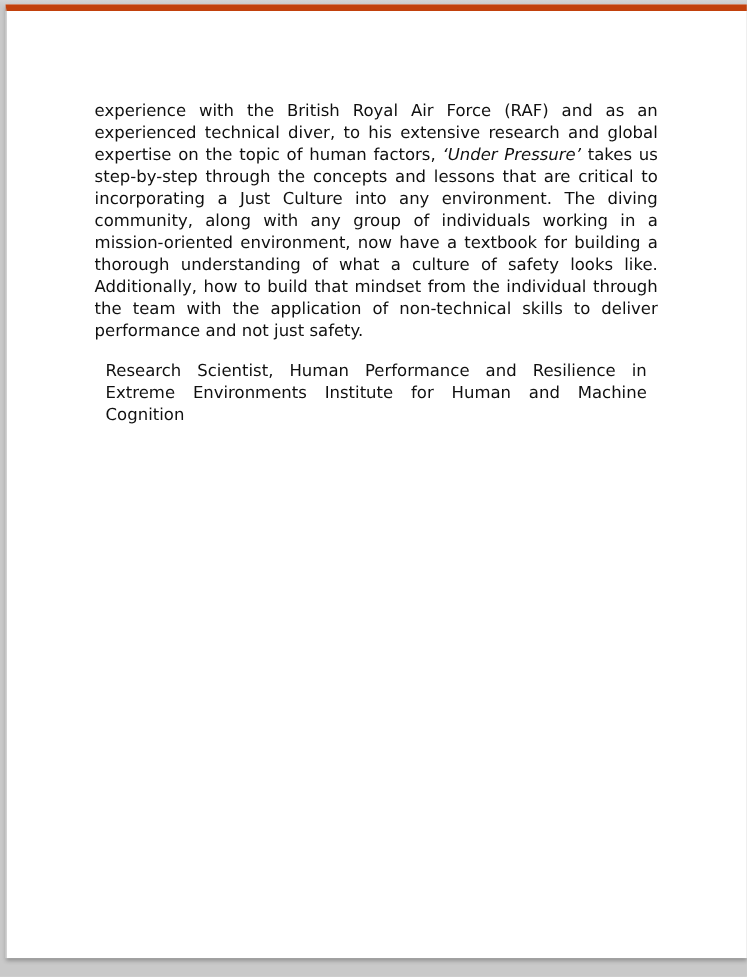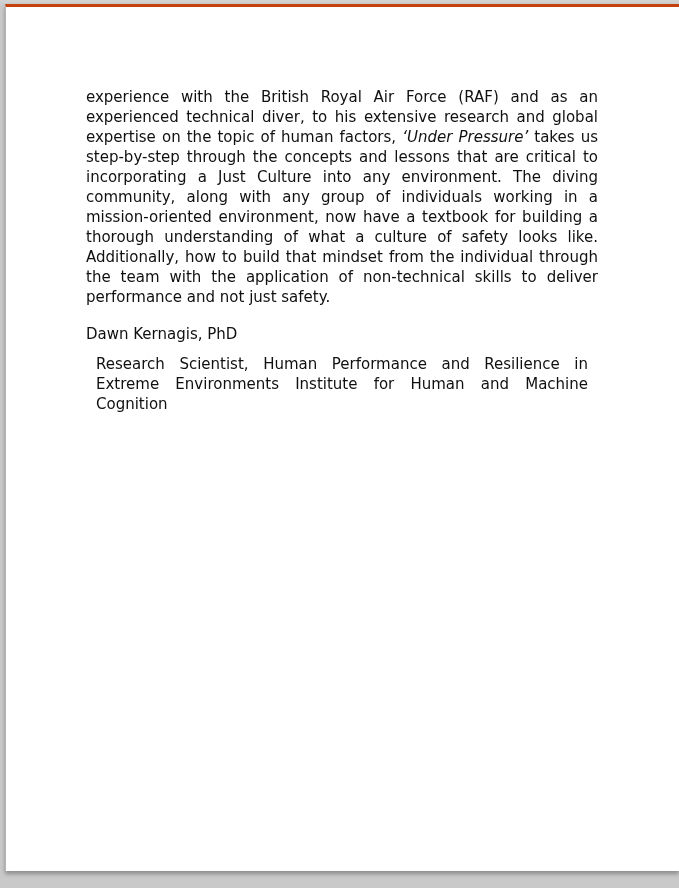--- a/index.html
+++ b/index.html
@@ -20,21 +20,21 @@
     background: linear-gradient(#d4d4d4 0px, #c9c9c9 6px, #c9c9c9 100%);
   }
   .page {
     position: absolute;
     left: 5px;
     top: 4px;
     right: 0;
     bottom: 17px;
     background: #ffffff;
     border-left: 1px solid #b3b3b3;
-    border-top: 3px solid #c2410c;
+    border-top: 6px solid #c2410c;
     box-shadow: 0 3px 4px rgba(0,0,0,0.30);
     box-sizing: border-box;
   }
   .page-content {
     position: absolute;
     left: 80px;
     right: 81px;
     top: 80px;
     color: #101010;
     font-size: 15px;
@@ -64,17 +64,16 @@
 </head>
 <body>
 
 <div class="viewer-bg"></div>
 
 <div class="page">
   <div class="page-content">
     <p class="endorsement"><span>experience with the British Royal Air Force (RAF) and as an experienced technical diver, to his extensive research and global expertise on the topic of human factors, </span><em>‘Under Pressure’</em><span> takes us step-by-step through the concepts and lessons that are critical to incorporating a Just Culture into any environment. The diving community, along with any group of individuals working in a mission-oriented environment, now have a textbook for building a thorough understanding of what a culture of safety looks like. Additionally, how to build that mindset from the individual through the team with the application of non-technical skills to deliver performance and not just safety.</span></p>
 
     <div class="signature">
-      <p class="signature-name">Dawn Kernagis, PhD</p>
       <p class="signature-title">Research Scientist, Human Performance and Resilience in Extreme Environments Institute for Human and Machine Cognition</p>
     </div>
   </div>
 </div>
 
 </body></html>

